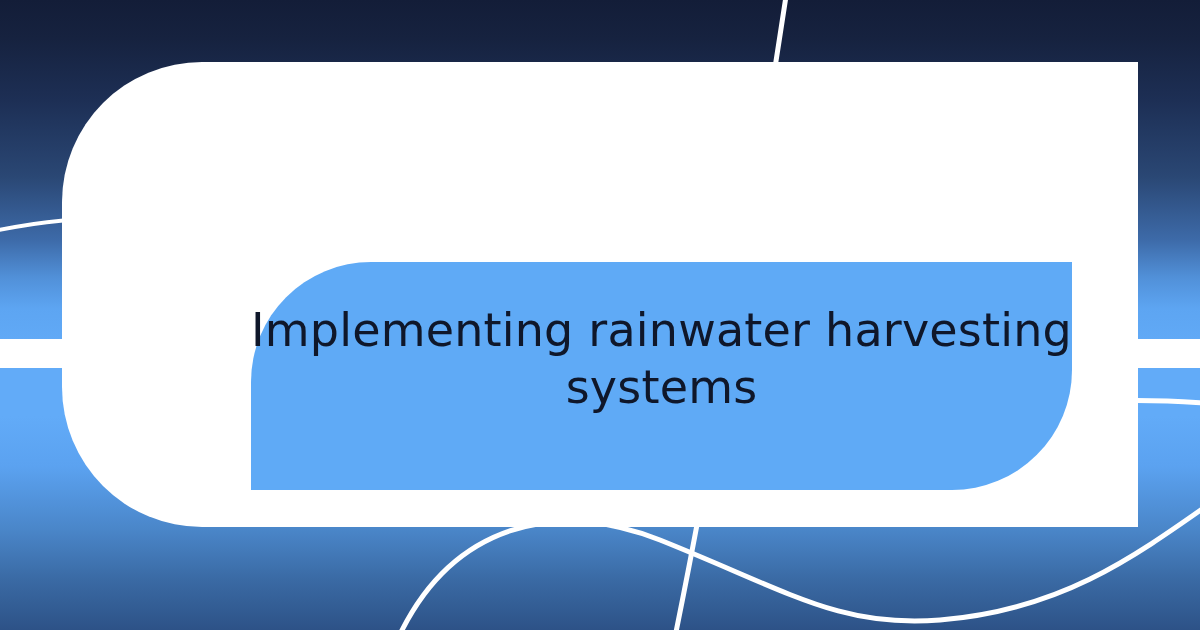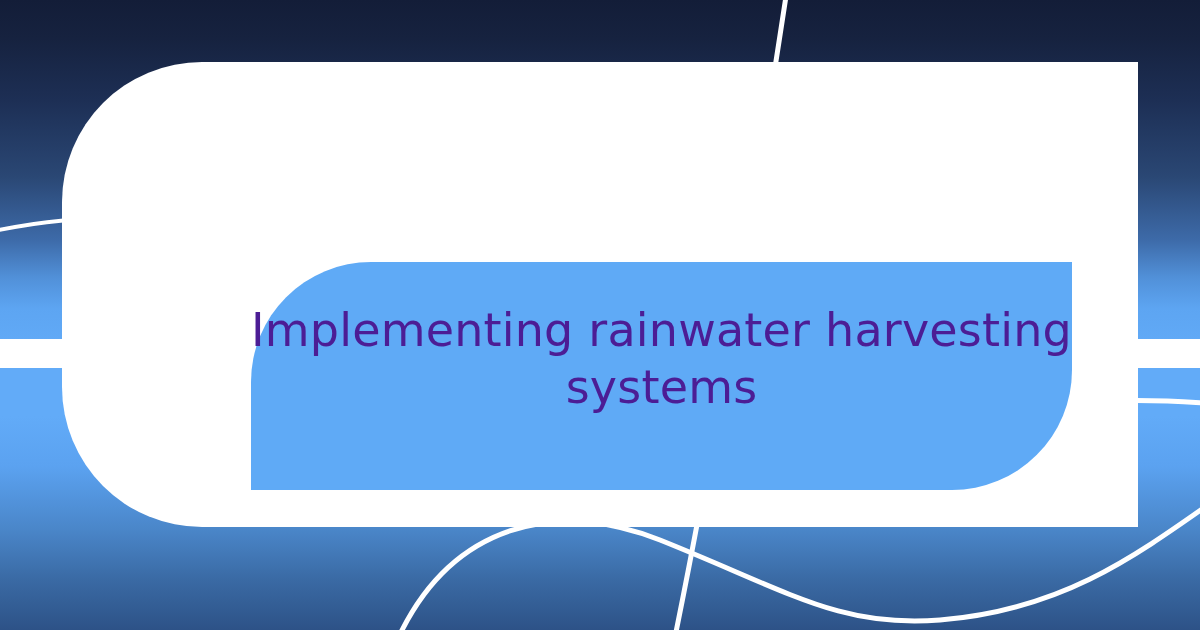--- a/index.html
+++ b/index.html
@@ -85,21 +85,21 @@
     border-radius: 120px 0px 120px 0px;
   }
 
   
   .headline {
     position: absolute;
     left: -20px;
     top: 40px;
     width: 861px;
     text-align: center;
-    color: #4c1d95;
+    color: #0f172a;
     font-size: 46px;
     font-weight: 400;
     line-height: 1.24;
     letter-spacing: 0.2px;
     white-space: normal;
   }
 </style>
 </head>
 <body>
 

